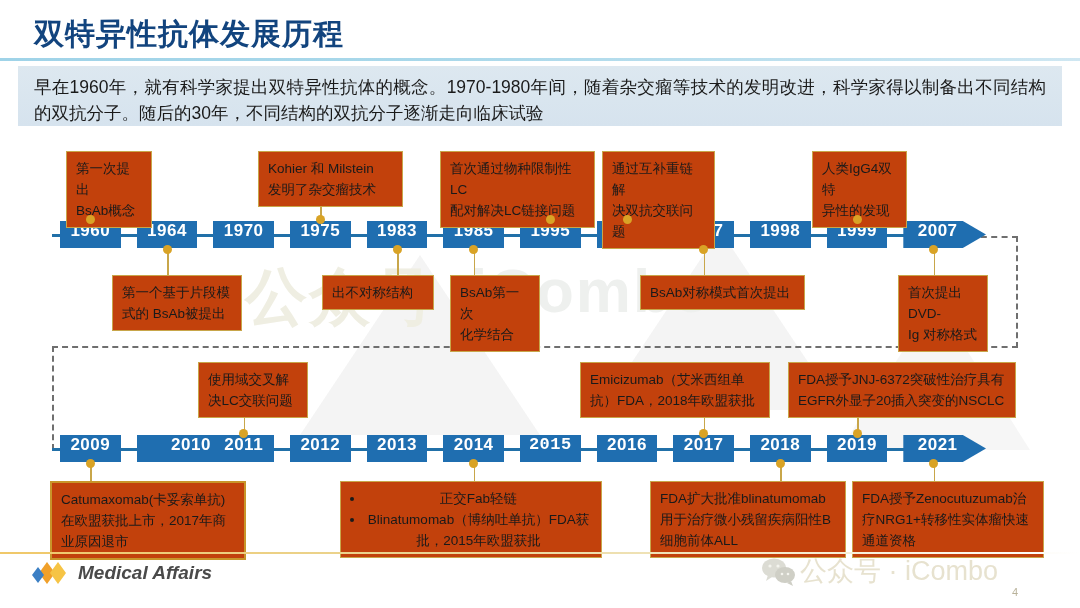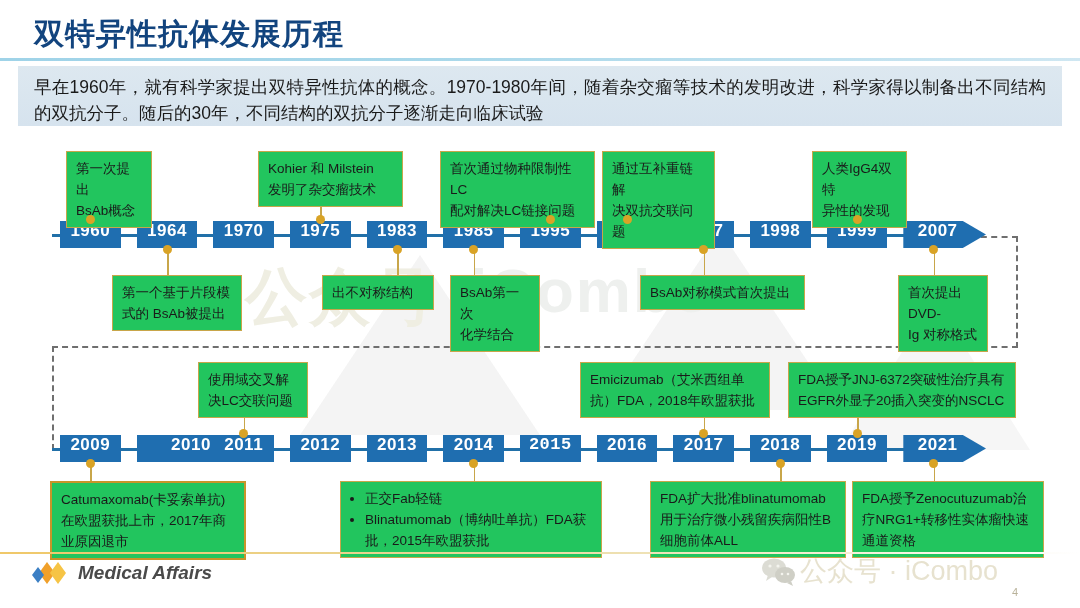--- a/index.html
+++ b/index.html
@@ -122,35 +122,36 @@
   }
   .year.arrow .arrow-label {
     position: relative;
     z-index: 2;
     padding-right: 14px;
   }
 
   
   .callout {
     position: absolute;
-    background: #22c55e;
+    background: #c2410c;
     border: 1px solid #c8a64a;
     box-sizing: border-box;
     padding: 6px 9px;
     font-size: 13.5px;
     line-height: 21px;
     color: #1a1a1a;
   }
   .callout.thick {
     border: 2px solid #c8952a;
   }
   .callout ul {
     margin: 0;
     padding-left: 15px;
     list-style: disc;
+    text-align: center;
   }
   .callout li { margin: 0; }
   .stem {
     position: absolute;
     width: 1.5px;
     background: #c8a64a;
   }
   .dot {
     position: absolute;
     width: 9px;

